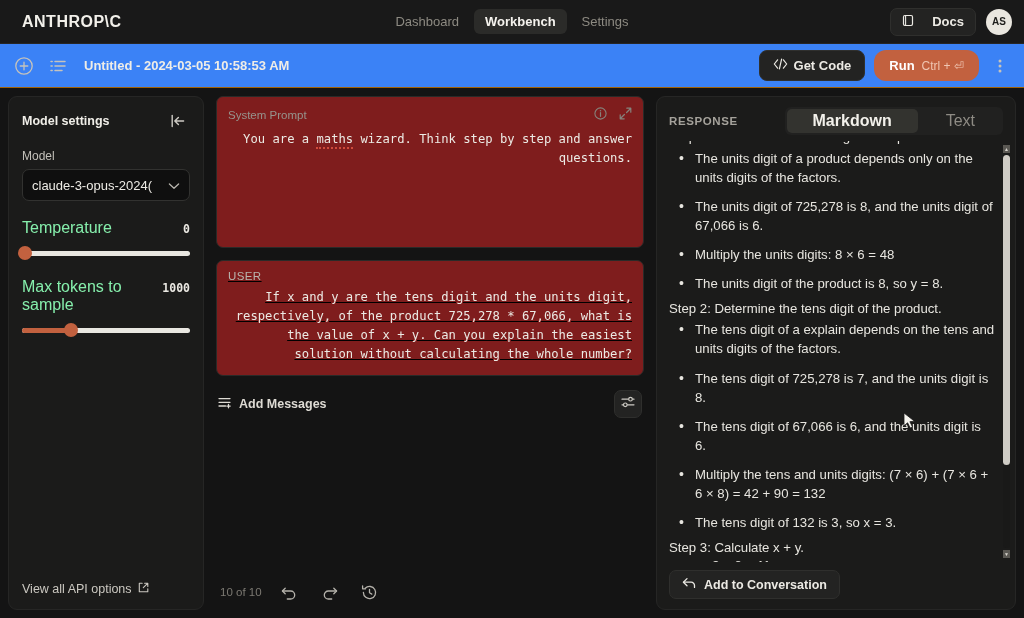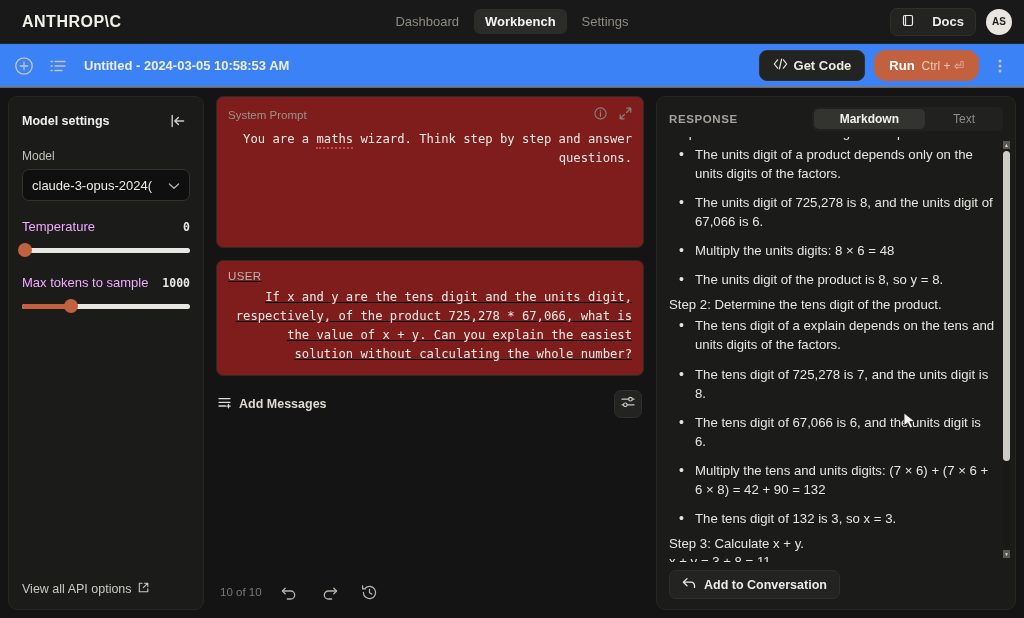--- a/index.html
+++ b/index.html
@@ -111,21 +111,21 @@
     background: #0f0f0f; border: 1px solid #323230;
     border-radius: 7px;
     display: flex; align-items: center; justify-content: space-between;
     padding: 0 9px; cursor: pointer; margin-bottom: 18px;
   }
   .select-val {
     font-size: 13px; color: #edebe5; white-space: nowrap;
     overflow: hidden; text-overflow: clip; max-width: 132px;
   }
   .ctrl-row { display: flex; align-items: baseline; justify-content: space-between; margin-bottom: 9px; }
-  .ctrl-name { font-size: 13px; color: #f0abfc; }
+  .ctrl-name { font-size: 16px; color: #86efac; }
   .ctrl-val { font-size: 11.5px; font-weight: bold; color: #eae8e2; font-family: "DejaVu Sans Mono", monospace; }
   .slider { position: relative; height: 14px; margin-bottom: 18px; }
   .slider-track {
     position: absolute; top: 5px; left: 0; right: 0; height: 5px;
     background: #e9e7e1; border-radius: 3px;
   }
   .slider-fill {
     position: absolute; top: 5px; left: 0; height: 5px;
     background: #c2613f; border-radius: 3px;
   }
@@ -197,21 +197,21 @@
   .resp-head {
     display: flex; align-items: center; justify-content: space-between;
     padding: 0 12px 6px;
   }
   .resp-title { font-size: 11.5px; font-weight: bold; letter-spacing: 0.6px; color: #a5a29b; }
   .seg {
     display: flex; align-items: center; gap: 2px;
     background: #212120; border-radius: 6px; padding: 2px;
   }
   .seg-item {
-    font-size: 12px; color: #8e8b84;
+    font-size: 16px; color: #8e8b84;
     padding: 3px 26px; border-radius: 5px; cursor: pointer;
   }
   .seg-item.active { background: #33332f; color: #f3f1eb; font-weight: bold; }
   .resp-body {
     flex: 1 1 auto; min-height: 0;
     overflow: hidden; position: relative;
     padding: 0 20px 0 12px;
   }
   .resp-scroll { position: relative; margin-top: -13px; }
   .md p { font-size: 13.2px; line-height: 1.42; color: #e7e5df; margin: 0; }

